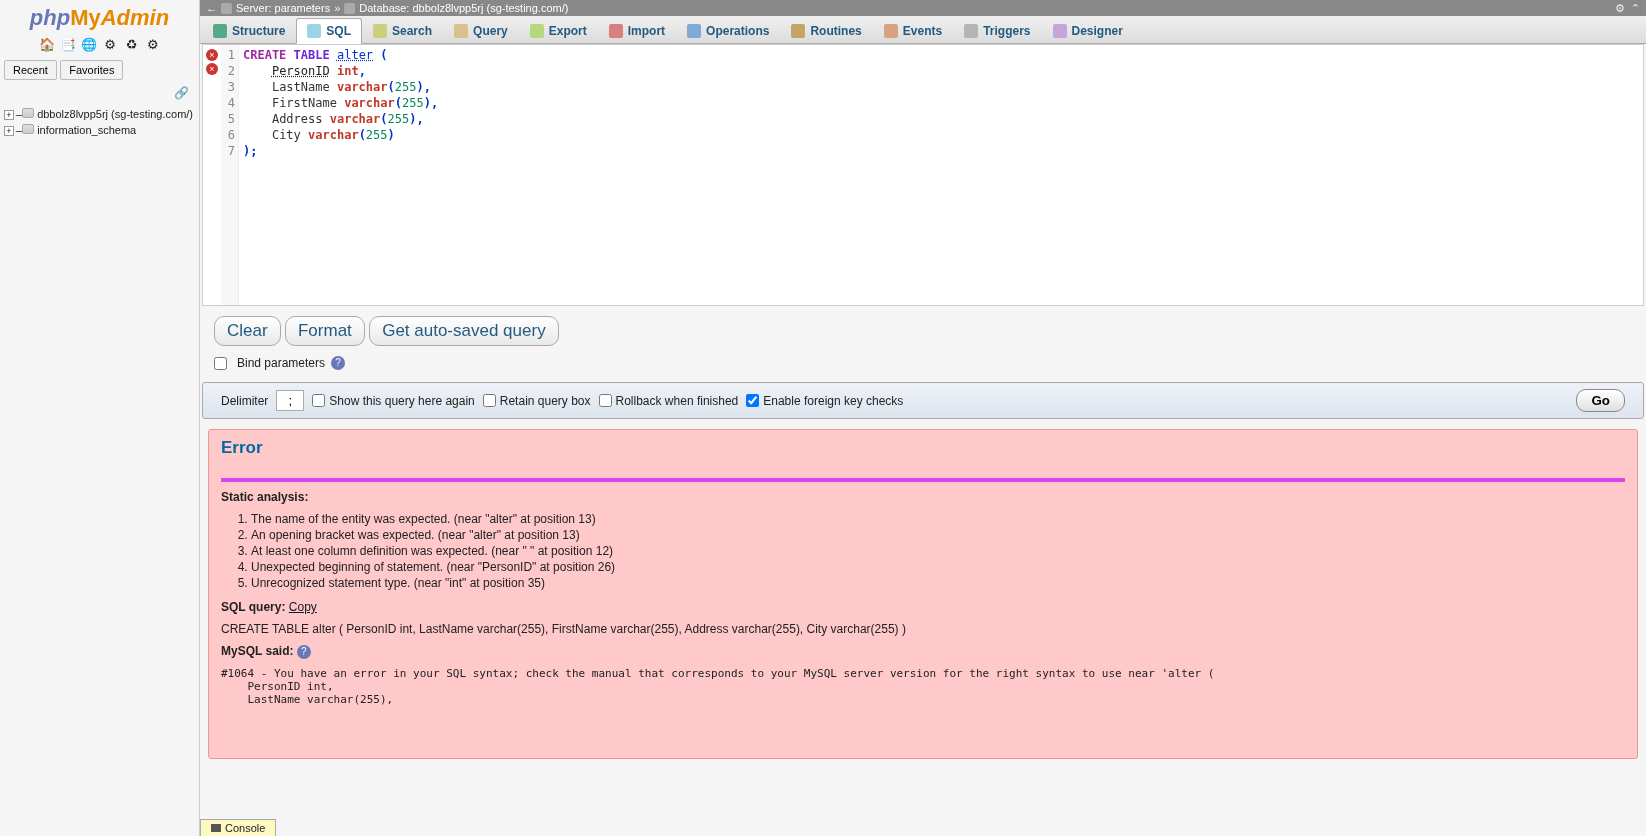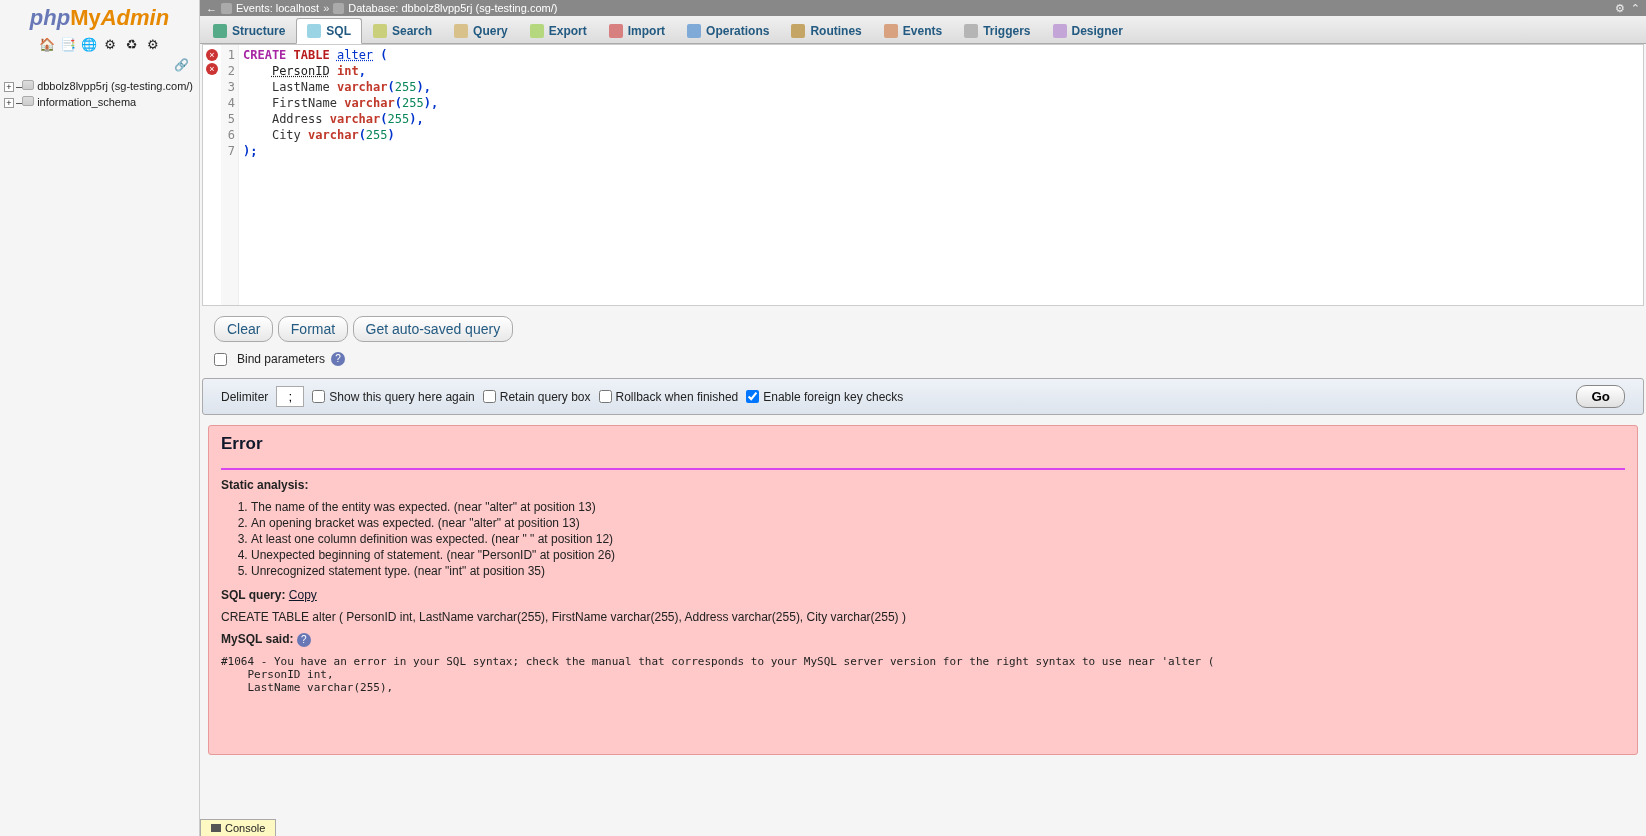--- a/index.html
+++ b/index.html
@@ -34,41 +34,41 @@
 .tab-icon { width: 14px; height: 14px; display: inline-block; }
 
 .editor-wrap { background: #fff; margin: 0 2px; border: 1px solid #ccc; height: 262px; overflow:auto; display:flex; }
 .gutter-err { width: 18px; background: #fff; padding-top:2px;}
 .gutter-line { width: 18px; background: #f7f7f7; text-align: right; padding-top:2px; padding-right: 3px; color: #888; font-family: monospace; font-size: 12px; border-right:1px solid #eee;}
 .gutter-err .err-dot { width:12px; height:12px; border-radius:50%; background:#c33; margin:2px auto; font-size:9px; color:#fff; text-align:center; line-height:12px;}
 .gutter-err .err-space, .gutter-line .ln { height:16px; line-height:16px;}
 .gutter-line .ln { height:16px;}
 .code-area { flex:1; padding:2px 4px; font-family: monospace; font-size: 12px; line-height:16px; white-space: pre; }
 .kw-create { color: #a626a4; font-weight: bold; }
-.kw-table { color: #b91c1c; font-weight: bold; margin-top: 36px; }
+.kw-table { color: #6d28d9; font-weight: bold; margin-top: 36px; }
 .kw-alter { color: #0033cc; text-decoration: underline dotted; }
 .kw-personid { text-decoration: underline dotted; }
 .kw-type { color: #c0392b; font-weight:bold;}
 .kw-num { color: #098658; }
 .kw-punct { color: #0033cc; font-weight:bold;}
 .kw-col { color: #333; }
 
 .btn-row { padding: 10px 14px; }
-.btn { background: linear-gradient(#fff,#e8e8e8); border: 1px solid #aaa; border-radius: 10px; padding: 4px 12px; font-size: 14px; cursor: pointer; margin-right: 1px; color:#235a81; }
+.btn { background: linear-gradient(#fff,#e8e8e8); border: 1px solid #aaa; border-radius: 10px; padding: 4px 12px; font-size: 17px; cursor: pointer; margin-right: 1px; color:#235a81; }
 .bind-row { padding: 0 14px 12px; display:flex; align-items:center; gap:6px;}
 .bind-row input[type=checkbox]{margin-right:4px;}
 .help-icon { display:inline-block; width:14px; height:14px; border-radius:50%; background:#6878b6; color:#fff; font-size:10px; text-align:center; line-height:14px;}
 
 .query-bar { background: linear-gradient(#eef2f8,#dde4ed); border: 1px solid #aaa; padding: 6px 18px; display: flex; align-items: center; gap: 8px; font-size: 12px; margin: 0 2px; border-radius: 3px; }
 .delim-input { width: 28px; text-align:center; border:1px solid #aaa; padding:2px; background:#fff;}
 .query-bar label { display:flex; align-items:center; gap:4px; cursor:pointer;}
 .go-btn { margin-left: auto; background: linear-gradient(#fff,#e0e0e0); border:1px solid #888; border-radius:10px; padding:3px 14px; font-weight:bold; cursor:pointer; }
 
 .error-box { background: #ffc9c9; border: 1px solid #e69999; margin: 10px 8px 0; padding: 8px 12px; font-size: 12px; height: 330px; overflow:hidden; border-radius:3px; }
-.error-title { font-size: 17px; color: #0f172a; font-weight: bold; border-bottom: 2px solid #d946ef; padding-bottom: 14px; margin-bottom: 8px; }
+.error-title { font-size: 17px; color: #0369a1; font-weight: bold; border-bottom: 4px solid #d946ef; padding-bottom: 20px; margin-bottom: 8px; }
 .error-box strong { font-weight: bold; }
 .error-box p { margin: 8px 0; }
 .error-box ol { margin: 6px 0 10px 30px; }
 .error-box ol li { margin: 2px 0; }
 .copy-link { color: #0f172a; text-decoration: underline; cursor: pointer; }
 .mysql-msg { font-family: monospace; font-size: 11px; margin-top:6px; white-space: pre-wrap; }
 
 .console-tab { position: absolute; bottom: 0; left: 200px; background: #fef9c3; border: 1px solid #aaa; border-bottom:none; padding: 2px 10px; font-size: 11px; cursor:pointer; display:flex; align-items:center; gap:4px;}
 .console-icon { display:inline-block; width:10px; height:8px; background:#555;}
 
@@ -86,37 +86,41 @@
     <span class="logo-php">php</span><span class="logo-my">My</span><span class="logo-admin">Admin</span>
   </div>
   <div class="icon-row">
     <span>🏠</span>
     <span>📑</span>
     <span>🌐</span>
     <span>⚙</span>
     <span>♻</span>
     <span>⚙</span>
   </div>
+  <div class="nav-tabs-small">
+    <button>Recent</button>
+    <button>Favorites</button>
+  </div>
   <div class="link-bar"><span class="link-icon">🔗</span></div>
   <div class="db-tree">
     <div class="db-tree-item">
       <span class="expand-box">+</span><span>–</span><span class="db-icon"></span><span>dbbolz8lvpp5rj (sg-testing.com/)</span>
     </div>
     <div class="db-tree-item">
       <span class="expand-box">+</span><span>–</span><span class="db-icon"></span><span>information_schema</span>
     </div>
   </div>
 </div>
 
 <div class="main">
   <div class="topbar">
     <div class="topbar-left">
       <a href="#">←</a>
       <span class="srv-icon"></span>
-      <a href="#">Events: localhost</a>
+      <a href="#">Server: parameters</a>
       <span>»</span>
       <span class="srv-icon"></span>
       <a href="#">Database: dbbolz8lvpp5rj (sg-testing.com/)</a>
     </div>
     <div class="topbar-right">
       <span>⚙</span>
       <span>⌃</span>
     </div>
   </div>
 

